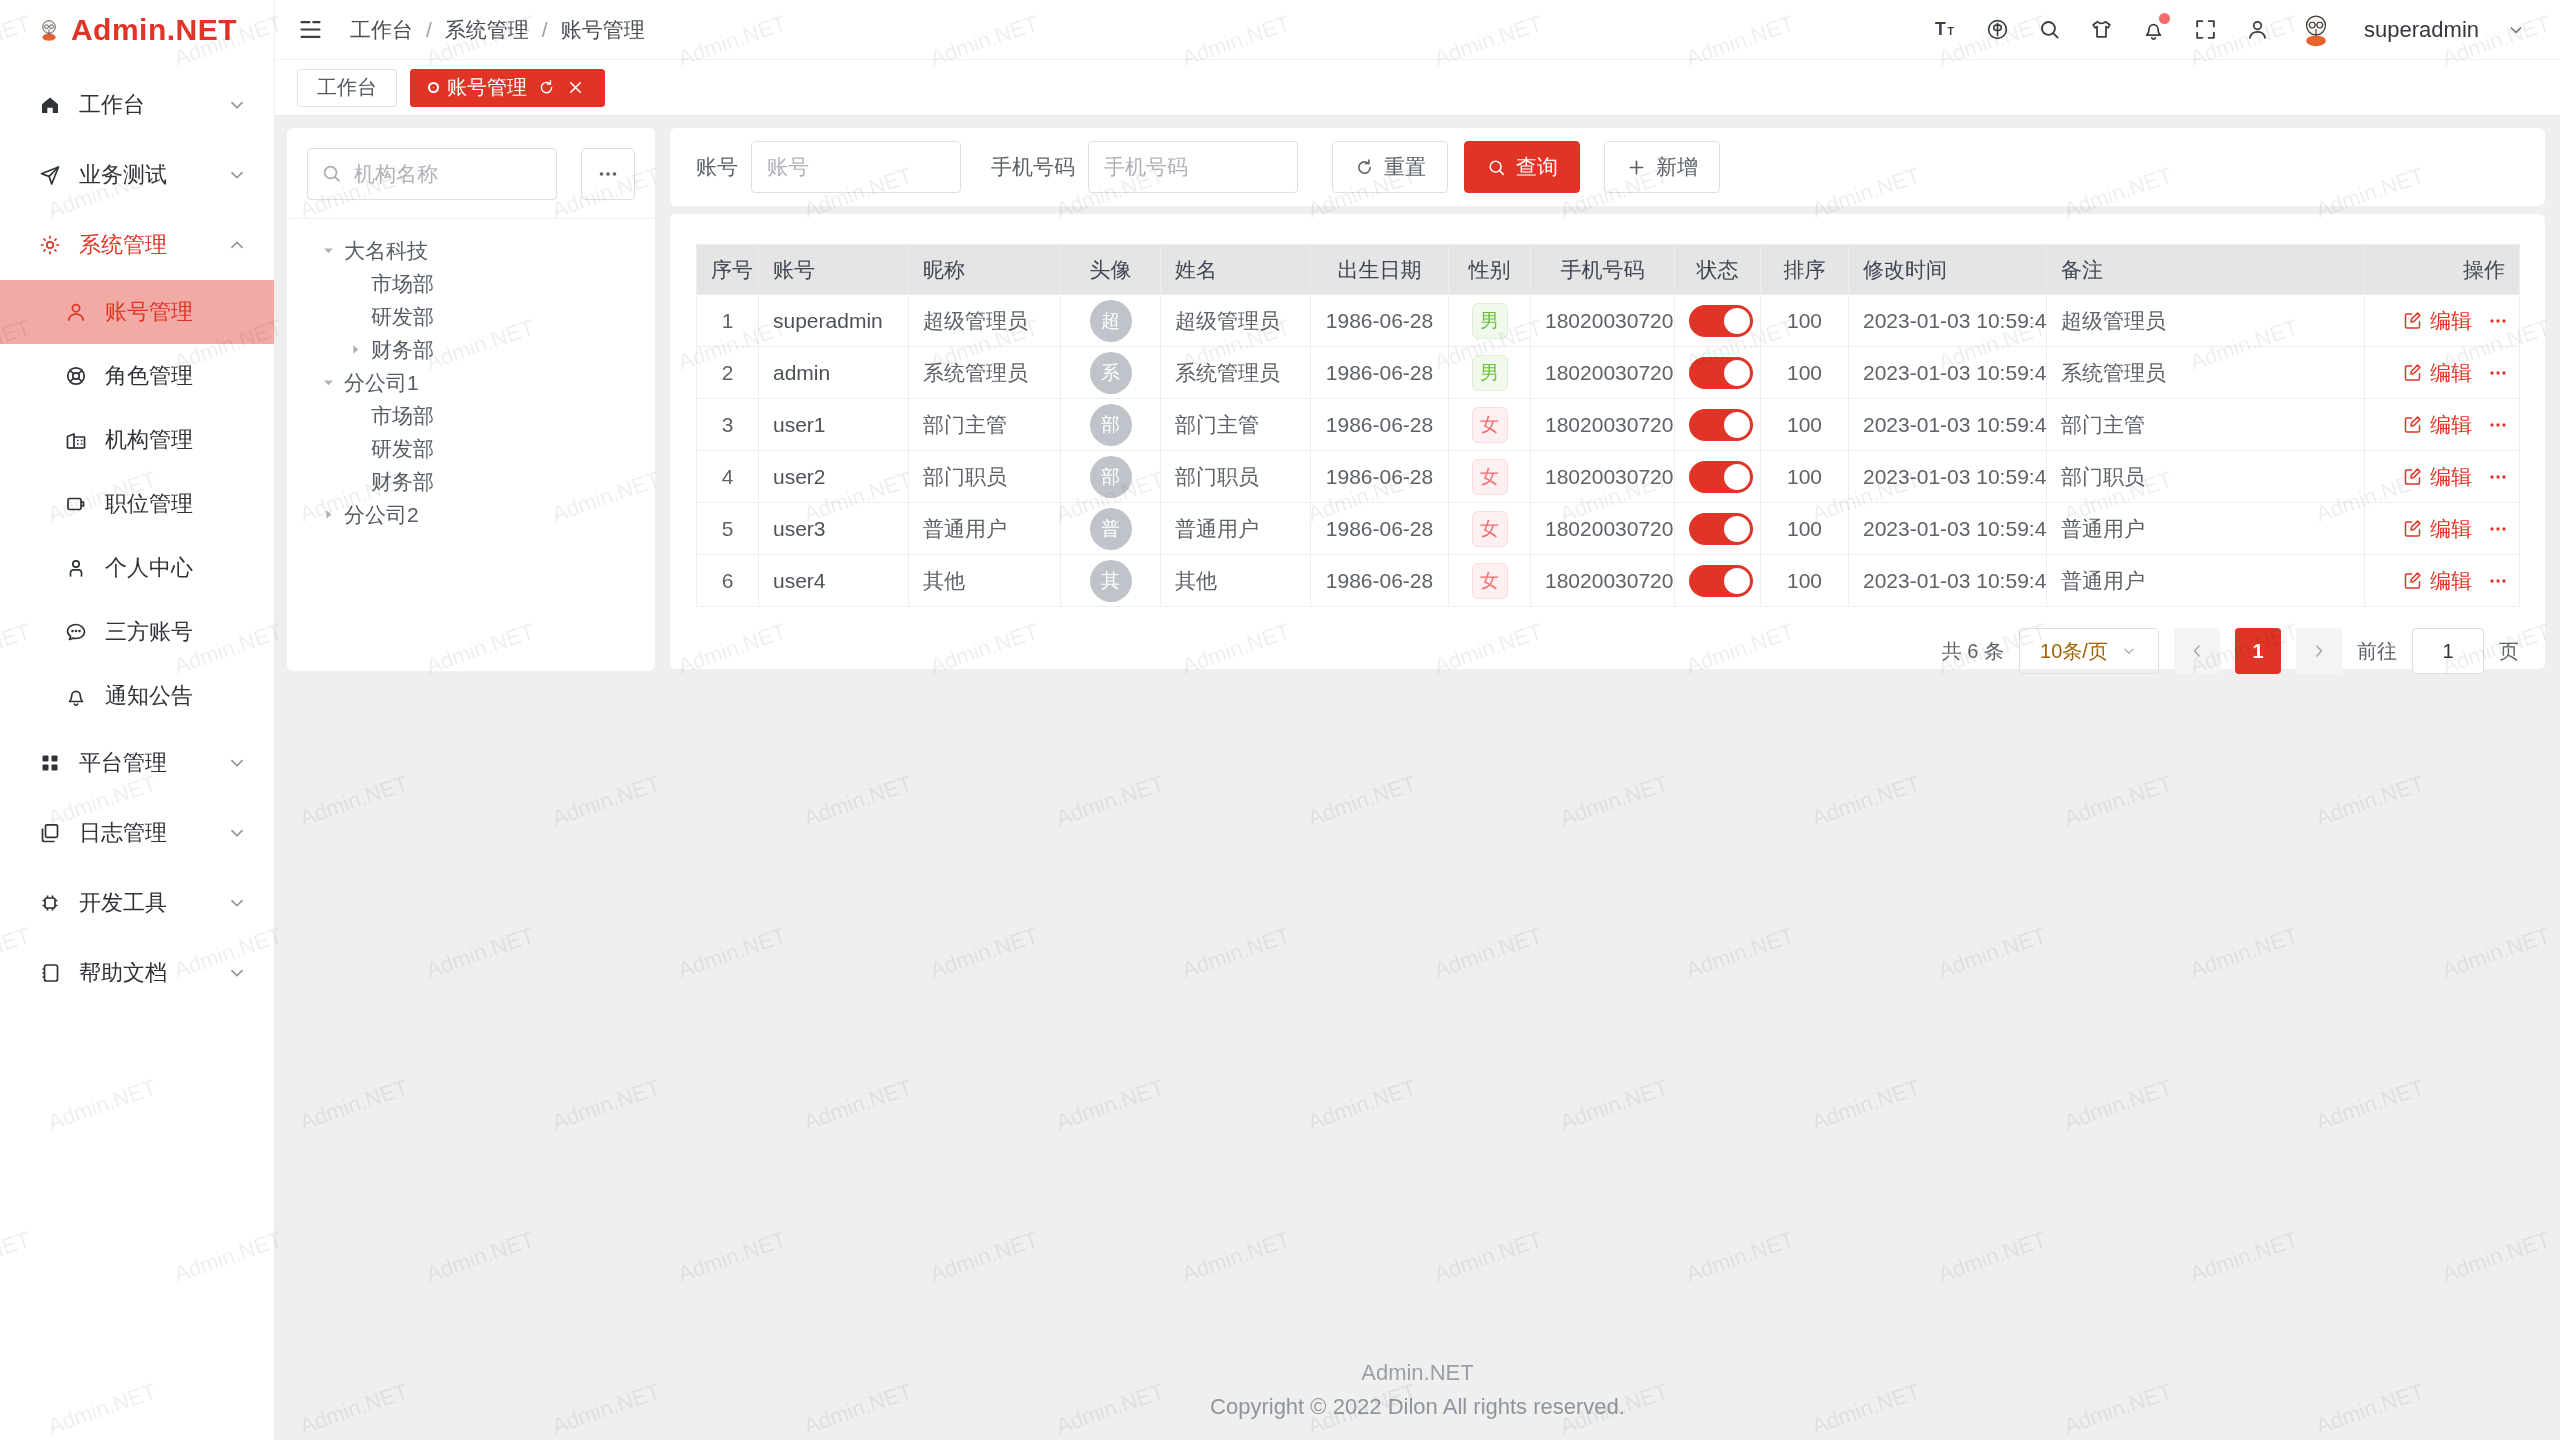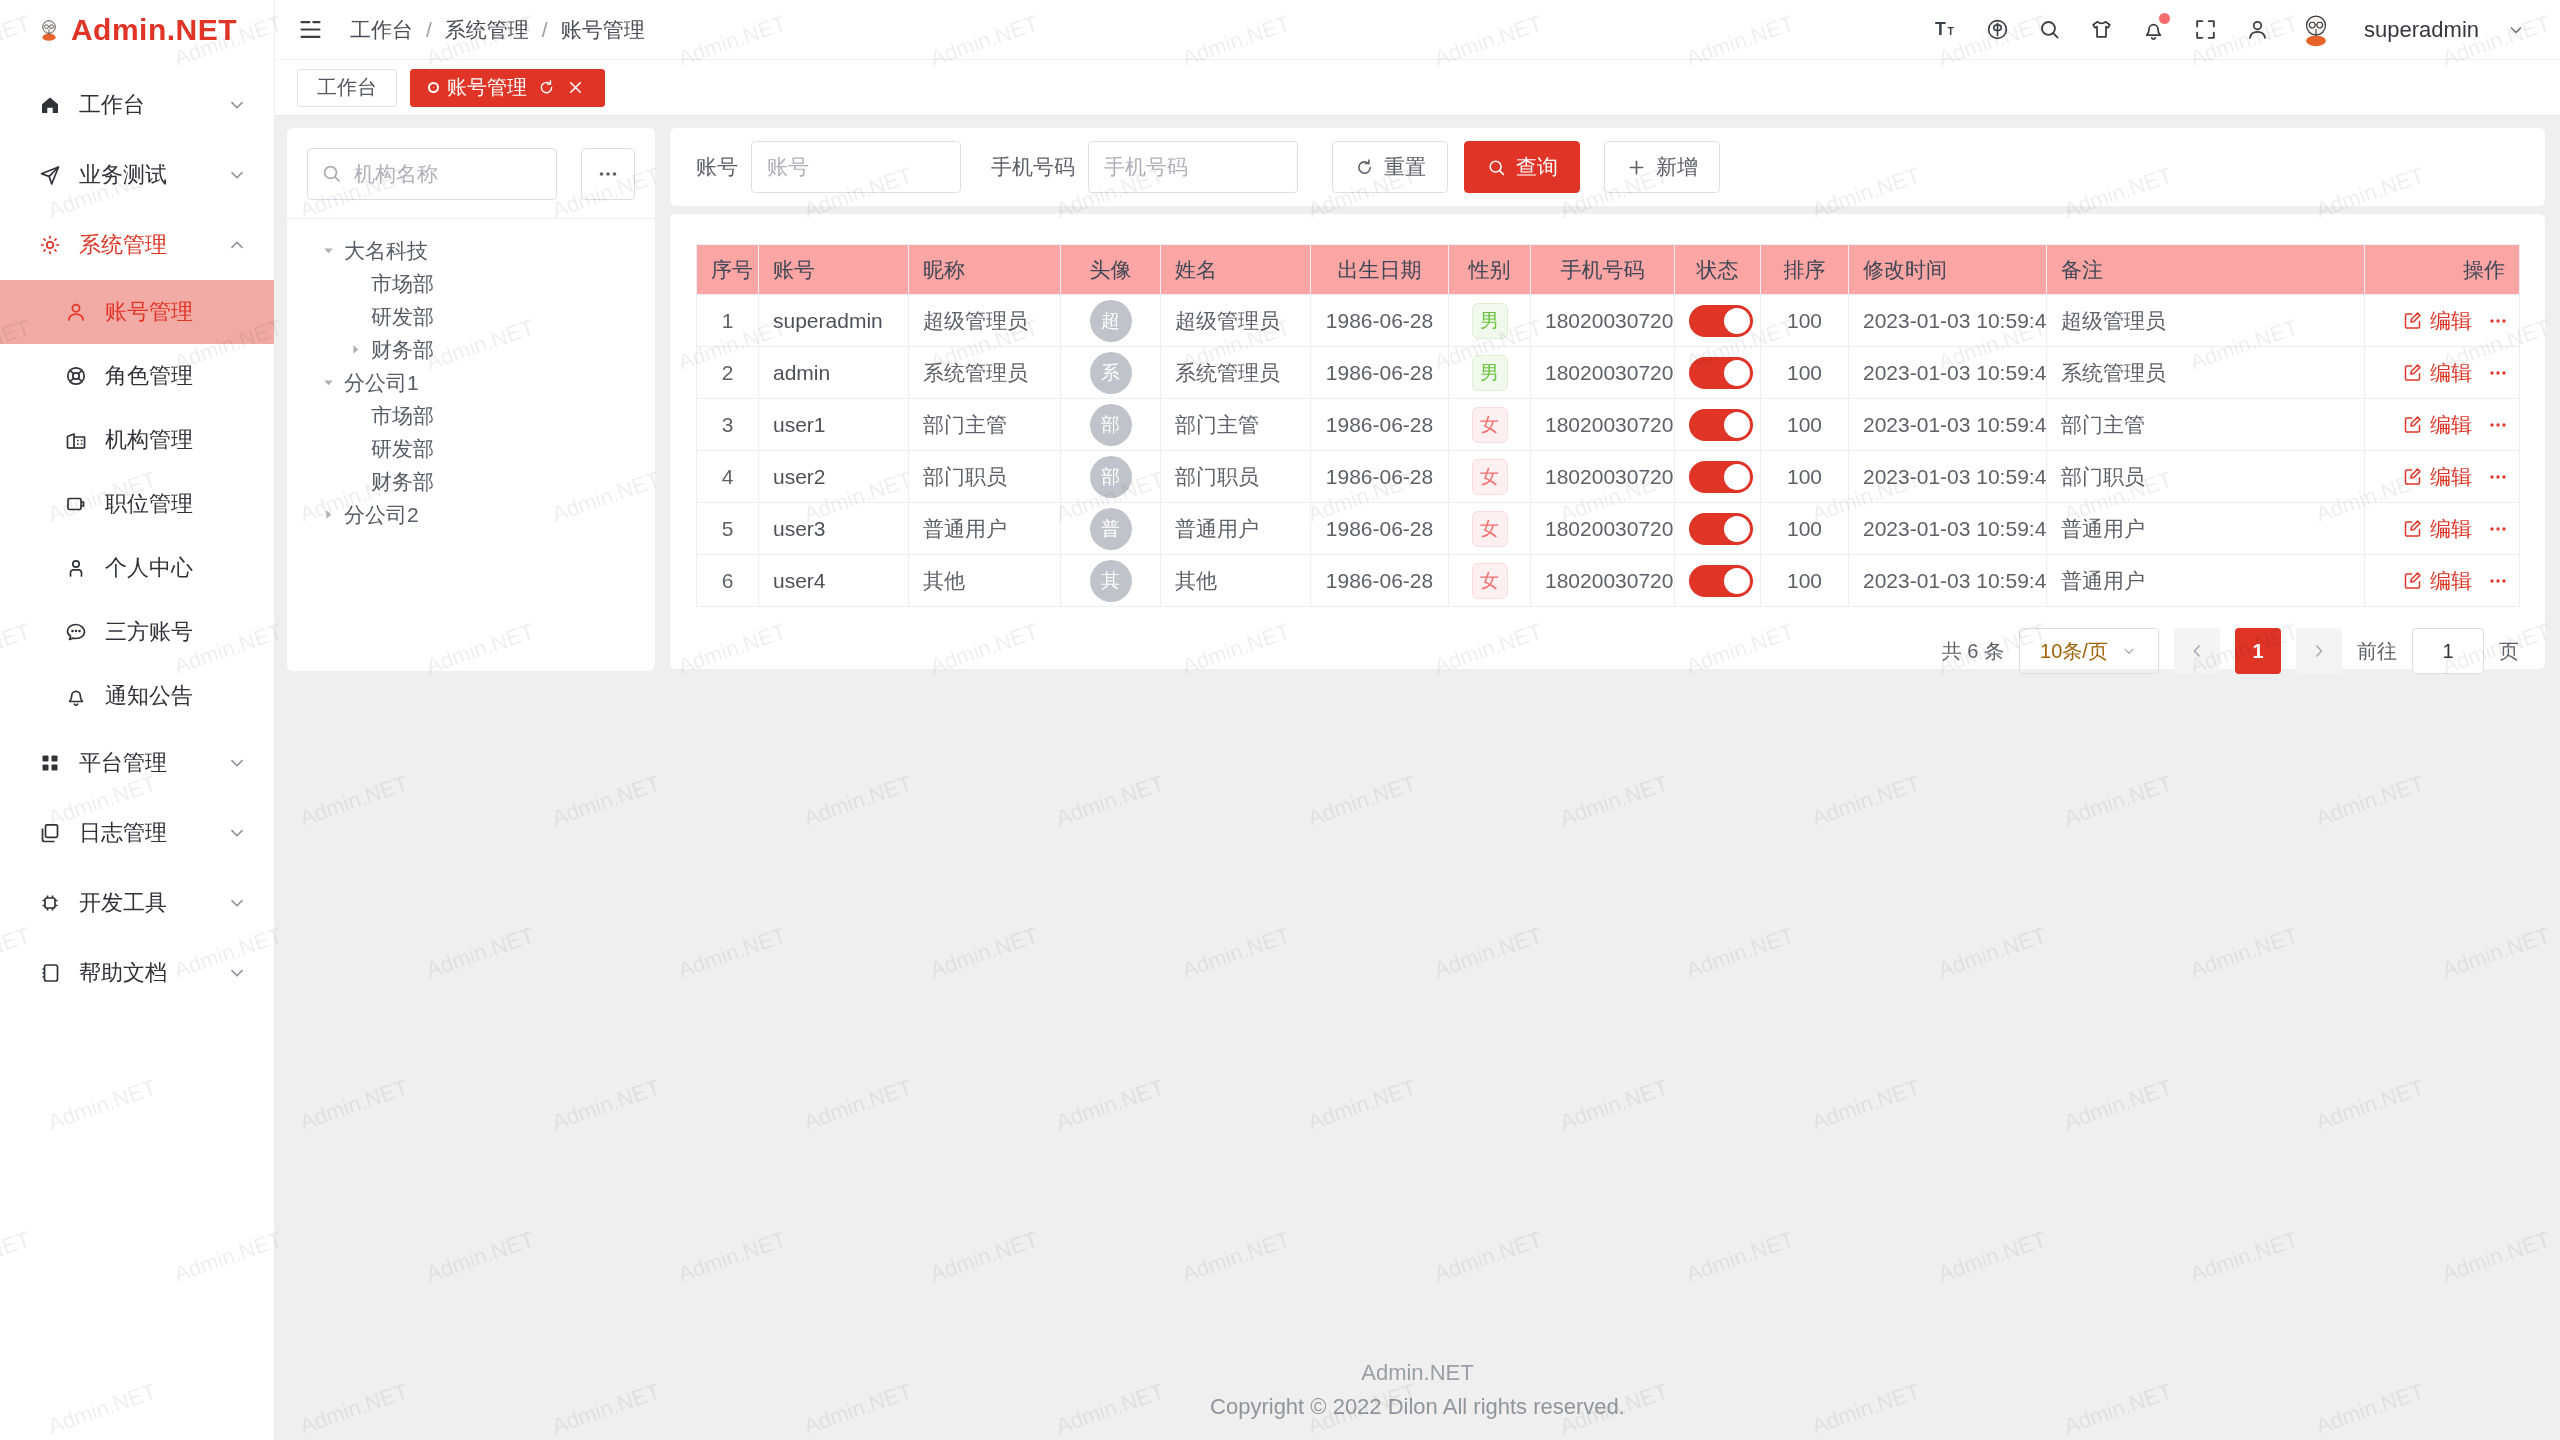--- a/index.html
+++ b/index.html
@@ -77,21 +77,21 @@
   .f-input { width:210px; height:52px; border:1px solid var(--border); border-radius:4px; padding:0 15px; font-size:21px; color:#333; outline:none; }
   .btn { height:52px; display:inline-flex; align-items:center; gap:9px; padding:0 21px; border:1px solid var(--border); border-radius:4px; background:#fff; font-size:21px; color:#5c6167; cursor:pointer; }
   .btn .icon svg { width:21px; height:21px; }
   .btn.reset { margin-left:34px; }
   .btn.primary { background:var(--red); border-color:var(--red); color:#fff; margin-left:16px; }
   .btn.add { margin-left:24px; }
 
   .table-card { height:455px; padding:30px 26px 0; }
   table { width:100%; border-collapse:collapse; table-layout:fixed; border-top:1px solid var(--border-light); border-left:1px solid var(--border-light); }
   th,td { border-right:1px solid var(--border-light); border-bottom:1px solid var(--border-light); font-size:21px; overflow:hidden; white-space:nowrap; }
-  th { height:50px; background:#fca5a5; color:#3f4754; font-weight:500; text-align:left; padding:0 14px; }
+  th { height:50px; background:#e5e5e5; color:#3f4754; font-weight:500; text-align:left; padding:0 14px; }
   td { height:52px; color:#5d6269; padding:0 14px; }
   th.center, td.center { text-align:center; }
   th.right, td.right { text-align:right; }
   td.acct { color:#4d5259; }
   .avatar-cell { display:inline-flex; width:42px; height:42px; border-radius:50%; background:#bfc3ca; color:#fff; font-size:19px; align-items:center; justify-content:center; vertical-align:middle; }
   .tag { display:inline-flex; width:36px; height:36px; border-radius:6px; align-items:center; justify-content:center; font-size:19px; vertical-align:middle; }
   .tag.male { color:#67c23a; background:#f0f9eb; border:1px solid #dff0d2; }
   .tag.female { color:#f56c6c; background:#fef0f0; border:1px solid #fbdcdc; }
   .toggle { display:inline-block; width:64px; height:32px; border-radius:16px; background:var(--red); position:relative; vertical-align:middle; cursor:pointer; }
   .toggle i { position:absolute; right:3px; top:3px; width:26px; height:26px; border-radius:50%; background:#fff; }

